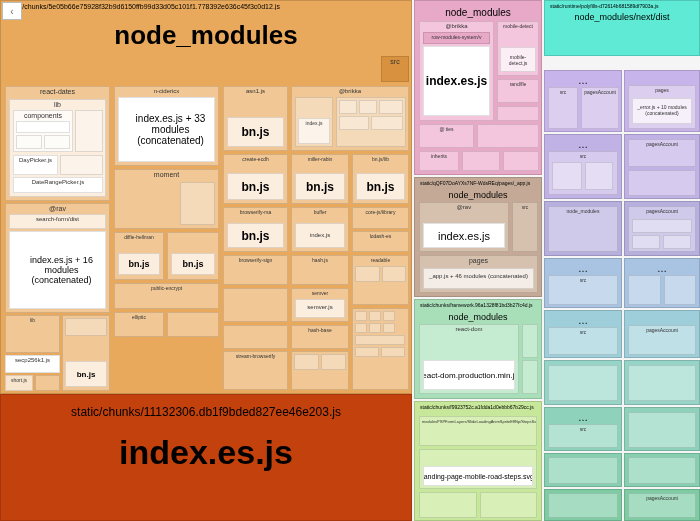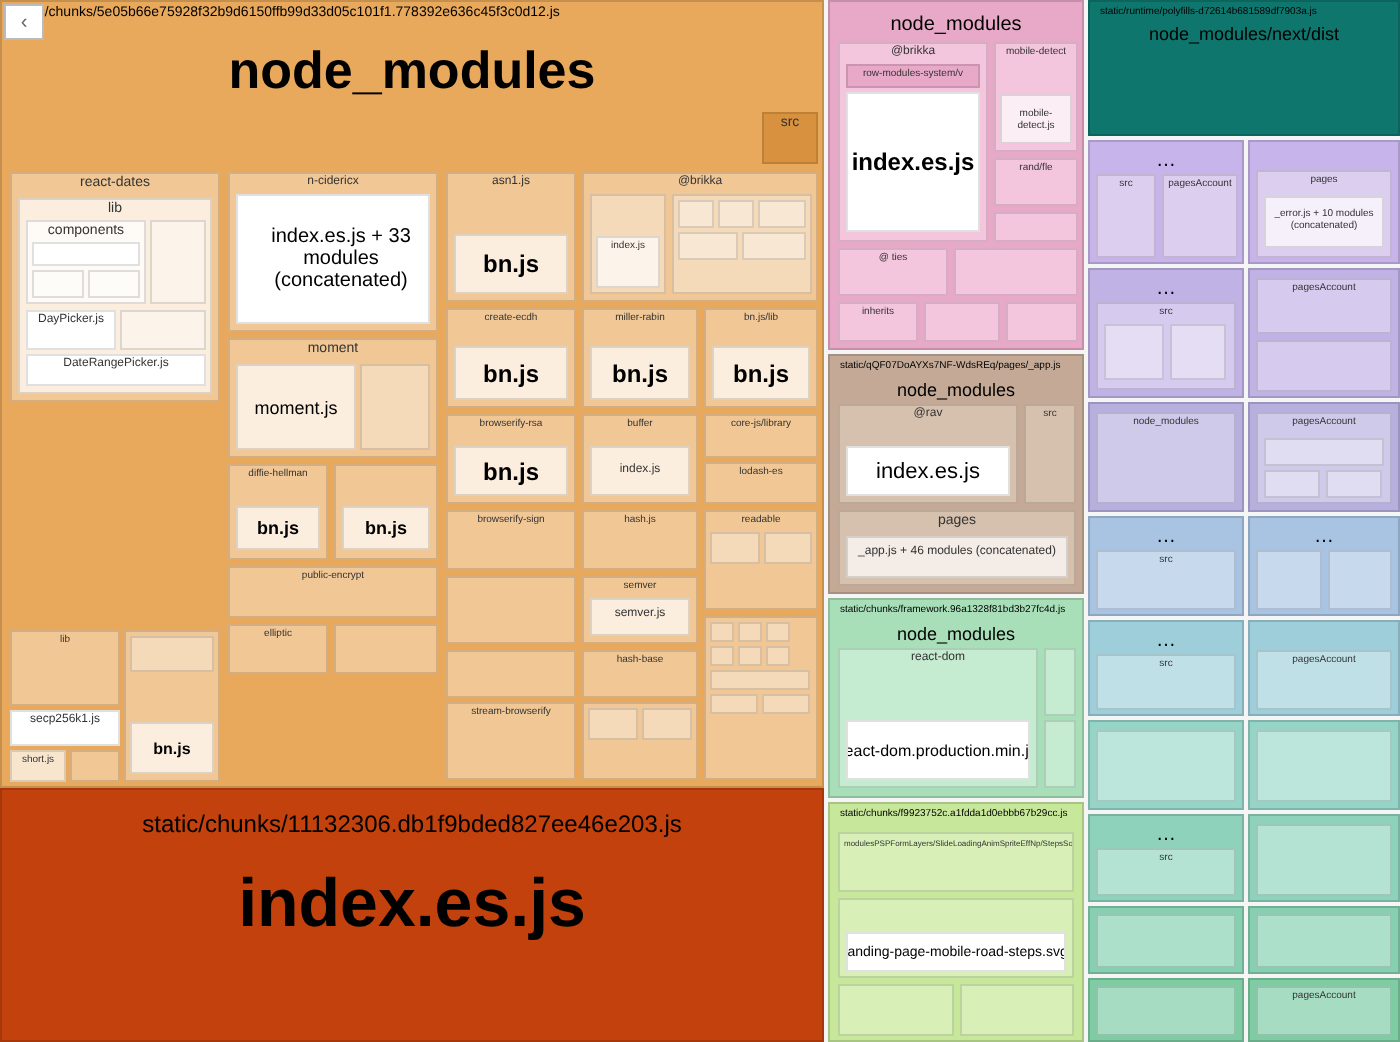--- a/index.html
+++ b/index.html
@@ -45,20 +45,29 @@
       <div class="sub white" style="left:3px;top:55px;width:45px;height:20px">
             <div class="sublabel" style="font-size:6px">DayPicker.js</div>
           </div>
       <div class="sub" style="left:50px;top:55px;width:43px;height:20px"></div>
       <div class="sub white" style="left:3px;top:77px;width:90px;height:16px">
             <div class="sublabel" style="font-size:6px">DateRangePicker.js</div>
           </div>
     </div>
   </div>
 
+  <div class="sub" style="left:4px;top:202px;width:105px;height:110px">
+        <div class="sublabel">@rav</div>
+    <div class="sub light" style="left:3px;top:10px;width:97px;height:15px">
+          <div class="sublabel" style="font-size:6px">search-form/dist</div>
+        </div>
+    <div class="sub white" style="left:3px;top:27px;width:97px;height:78px">
+          <div class="label center" style="font-size:9px;white-space:normal;padding:0 4px">index.es.js + 16 modules (concatenated)</div>
+        </div>
+  </div>
 
   <div class="sub" style="left:4px;top:314px;width:55px;height:38px">
         <div class="sublabel" style="font-size:5px">lib</div>
       </div>
   <div class="sub white" style="left:4px;top:354px;width:55px;height:18px">
         <div class="sublabel" style="font-size:6px">secp256k1.js</div>
       </div>
   <div class="sub light" style="left:4px;top:374px;width:28px;height:16px">
         <div class="sublabel" style="font-size:5px">short.js</div>
       </div>
@@ -72,23 +81,20 @@
 
   <div class="sub" style="left:113px;top:85px;width:105px;height:80px">
         <div class="sublabel" style="font-size:6px">n-cidericx</div>
     <div class="sub white" style="left:3px;top:10px;width:97px;height:65px">
           <div class="label center" style="font-size:10px;white-space:normal;padding:0 4px">index.es.js + 33 modules (concatenated)</div>
         </div>
   </div>
 
   <div class="sub" style="left:113px;top:168px;width:105px;height:60px">
         <div class="sublabel">moment</div>
-    <div class="sub light" style="left:3px;top:12px;width:60px;height:43px">
-          <div class="label center" style="font-size:9px">moment.js</div>
-        </div>
     <div class="sub" style="left:65px;top:12px;width:35px;height:43px"></div>
   </div>
 
   <div class="sub" style="left:113px;top:231px;width:50px;height:48px">
         <div class="sublabel" style="font-size:5px">diffie-hellman</div>
     <div class="sub light" style="left:3px;top:20px;width:42px;height:22px">
           <div class="label center" style="font-size:9px;font-weight:600">bn.js</div>
         </div>
   </div>
   <div class="sub" style="left:166px;top:231px;width:52px;height:48px">
@@ -285,21 +291,21 @@
       </div>
   <div class="sub" style="left:4px;top:47px;width:118px;height:40px;background:#d8f0b8">
     <div class="sub white" style="left:3px;top:16px;width:110px;height:20px">
           <div class="label center" style="font-size:7px">landing-page-mobile-road-steps.svg</div>
         </div>
   </div>
   <div class="sub" style="left:4px;top:90px;width:58px;height:26px;background:#d8f0b8"></div>
   <div class="sub" style="left:65px;top:90px;width:57px;height:26px;background:#d8f0b8"></div>
 </div>
 
-<div class="block" style="left:544px;top:0;width:156px;height:68px;background:#0f766e">
+<div class="block" style="left:544px;top:0;width:156px;height:56px;background:#5eead4">
   <div class="label top" style="font-size:5px">static/runtime/polyfills-d72614b681589df7903a.js</div>
   <div class="label" style="font-size:9px;margin-top:3px">node_modules/next/dist</div>
 </div>
 
 <div class="block" style="left:544px;top:70px;width:78px;height:62px;background:#c7b4ea">
   <div class="label" style="font-size:10px;margin-top:2px">…</div>
   <div class="sub" style="left:3px;top:16px;width:30px;height:42px;background:#dcceef">
         <div class="sublabel" style="font-size:5px">src</div>
       </div>
   <div class="sub" style="left:36px;top:16px;width:38px;height:42px;background:#dcceef">

